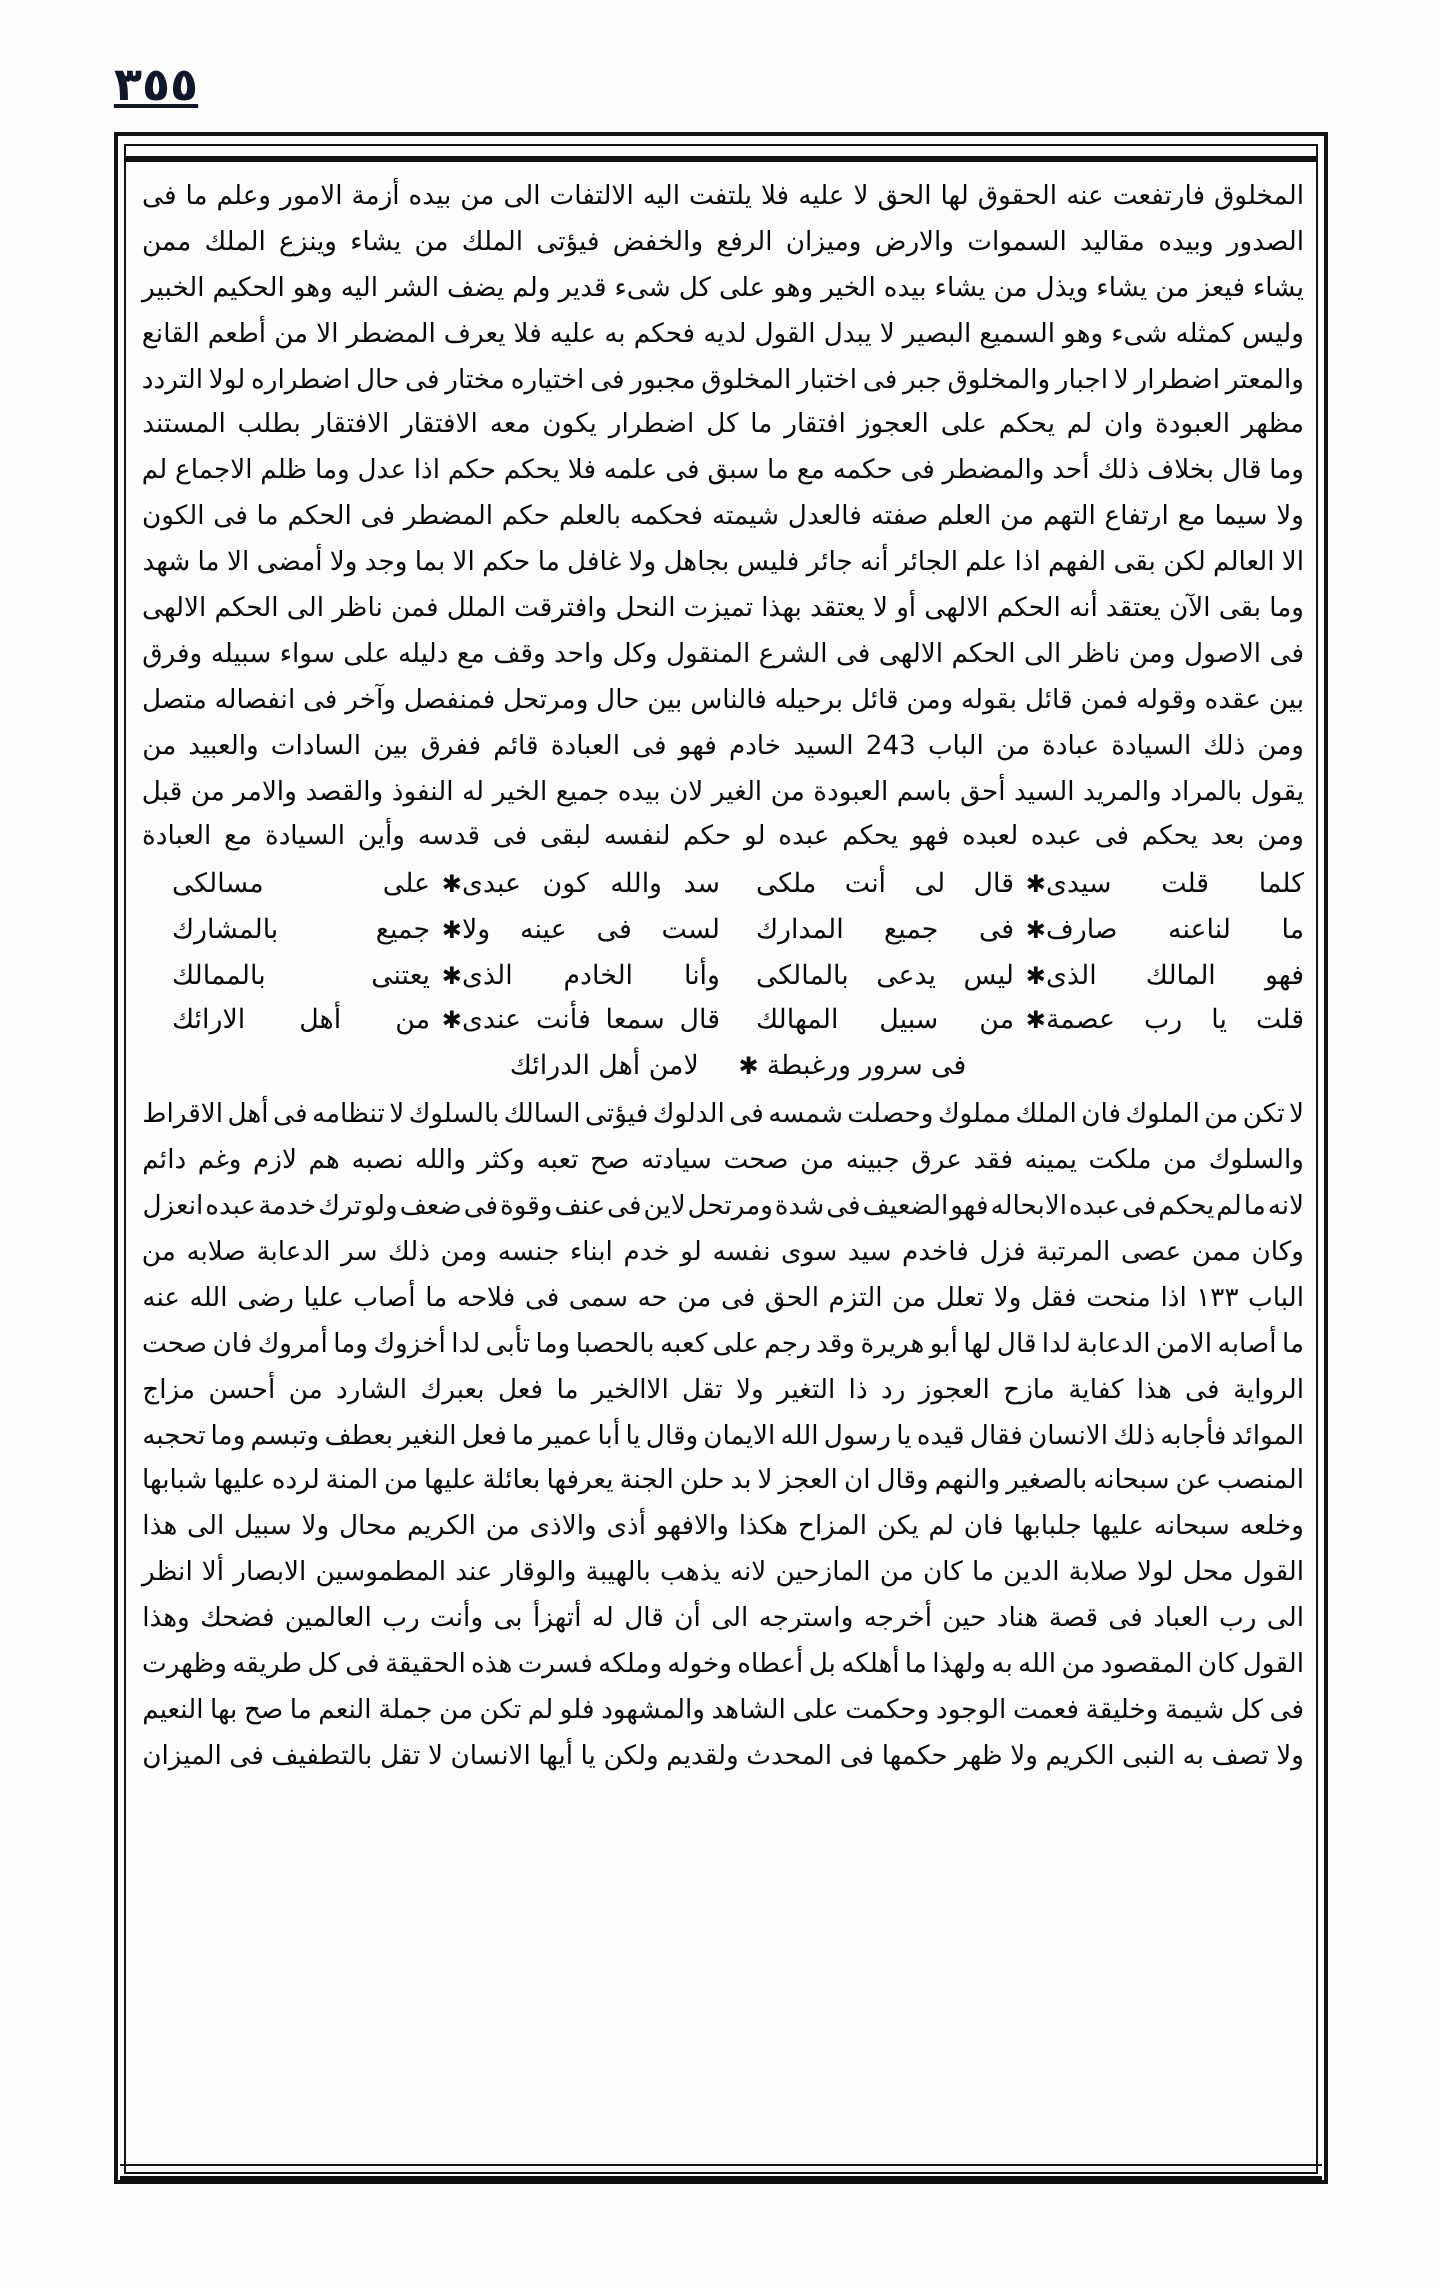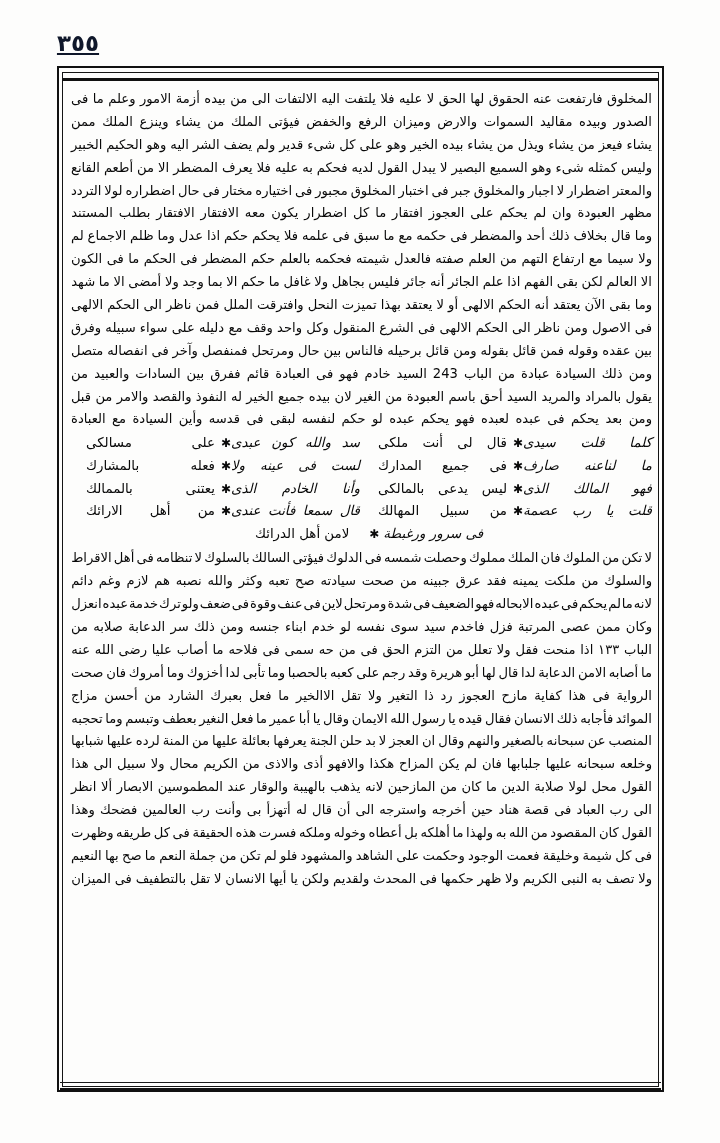--- a/index.html
+++ b/index.html
@@ -139,21 +139,20 @@
     white-space: nowrap;
     color: #080808;
   }
   .hemistich {
     display: inline-block;
     white-space: nowrap;
   }
   .hemistich.first {
     width: 210px;
     text-align: center;
-    font-style: italic;
   }
   .hemistich.second {
     width: 210px;
     text-align: center;
     margin-left: 18px;
   }
   .verse-star {
     display: inline-block;
     width: 26px;
     text-align: center;
@@ -515,21 +514,21 @@
           <span class="hemistich first">سد والله كون عبدى</span>
           <span class="verse-star">✱</span>
           <span class="hemistich second">على مسالكى</span>
         </div>
         <div class="verse-line">
           <span class="hemistich first">ما لناعنه صارف</span>
           <span class="verse-star">✱</span>
           <span class="hemistich second">فى جمیع المدارك</span>
           <span class="hemistich first">لست فى عینه ولا</span>
           <span class="verse-star">✱</span>
-          <span class="hemistich second">فعله بالمشارك</span>
+          <span class="hemistich second">جمیع بالمشارك</span>
         </div>
         <div class="verse-line">
           <span class="hemistich first">فهو المالك الذى</span>
           <span class="verse-star">✱</span>
           <span class="hemistich second">لیس یدعى بالمالكى</span>
           <span class="hemistich first">وأنا الخادم الذى</span>
           <span class="verse-star">✱</span>
           <span class="hemistich second">یعتنى بالممالك</span>
         </div>
         <div class="verse-line">

